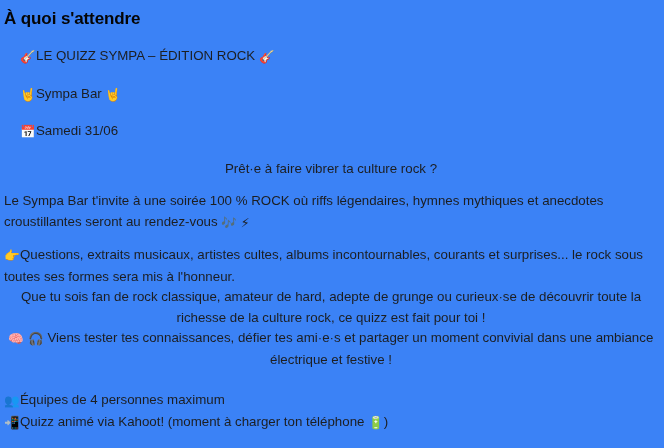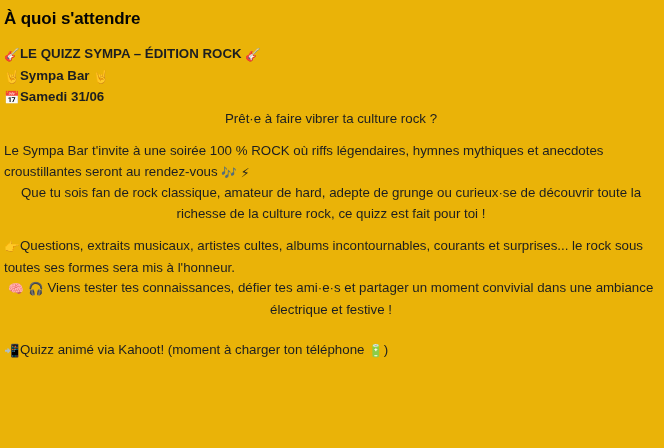--- a/index.html
+++ b/index.html
@@ -14,21 +14,21 @@
     overflow: hidden;
     font-family: "Liberation Sans", "DejaVu Sans", sans-serif;
     color: #1c1e21;
     -webkit-font-smoothing: antialiased;
   }
   .page {
     width: 664px;
     height: 448px;
     box-sizing: border-box;
     padding: 4px 6px 0 4px;
-    background: #eab308;
+    background: #3b82f6;
   }
   .page-title {
     font-size: 17px;
     font-weight: bold;
     line-height: 22px;
     letter-spacing: -0.1px;
     margin: 4px 0 0 0;
     color: #050505;
   }
   .body-block {
@@ -58,23 +58,22 @@
     min-width: 16px;
   }
   .info-line {
     font-size: 13.3px;
     line-height: 20.5px;
     margin: 0;
   }
   .event-line {
     font-size: 13.3px;
     line-height: 20.5px;
-    margin: 0;
+    margin: 16px;
     white-space: nowrap;
-    font-weight: bold;
   }
 </style>
 </head>
 <body>
 
 <div class="page">
 
   <h1 class="page-title">À quoi s'attendre</h1>
 
   <div class="body-block">
@@ -91,31 +90,34 @@
       </p>
     </div>
 
     <p class="para gap">
       <span>Prêt·e à faire vibrer ta culture rock ?</span>
     </p>
     <p class="para tight">
       <span>Le Sympa Bar t'invite à une soirée 100 % ROCK où riffs légendaires, hymnes mythiques et anecdotes croustillantes seront au rendez-vous </span><span class="emoji">🎶</span> <span class="emoji">⚡</span>
     </p>
 
+    <p class="para tight">
+      <span class="emoji emoji-lead">👉</span><span>Questions, extraits musicaux, artistes cultes, albums incontournables, courants et surprises... le rock sous toutes ses formes sera mis à l'honneur.</span>
+    </p>
     <p class="para gap">
       <span>Que tu sois fan de rock classique, amateur de hard, adepte de grunge ou curieux·se de découvrir toute la richesse de la culture rock, ce quizz est fait pour toi !</span>
-    </p>
-    <p class="para tight">
-      <span class="emoji emoji-lead">👉</span><span>Questions, extraits musicaux, artistes cultes, albums incontournables, courants et surprises... le rock sous toutes ses formes sera mis à l'honneur.</span>
     </p>
 
     <p class="para gap">
       <span class="emoji">🧠</span> <span class="emoji">🎧</span> <span>Viens tester tes connaissances, défier tes ami·e·s et partager un moment convivial dans une ambiance électrique et festive !</span>
     </p>
 
     <div class="practical-block" style="margin-top:20px;">
+      <p class="info-line">
+        <span class="emoji emoji-lead">👥</span><span>Équipes de 4 personnes maximum</span>
+      </p>
       <p class="info-line">
         <span class="emoji emoji-lead">📲</span><span>Quizz animé via Kahoot! (moment à charger ton téléphone </span><span class="emoji">🔋</span><span>)</span>
       </p>
     </div>
 
   </div>
 </div>
 
 </body></html>

